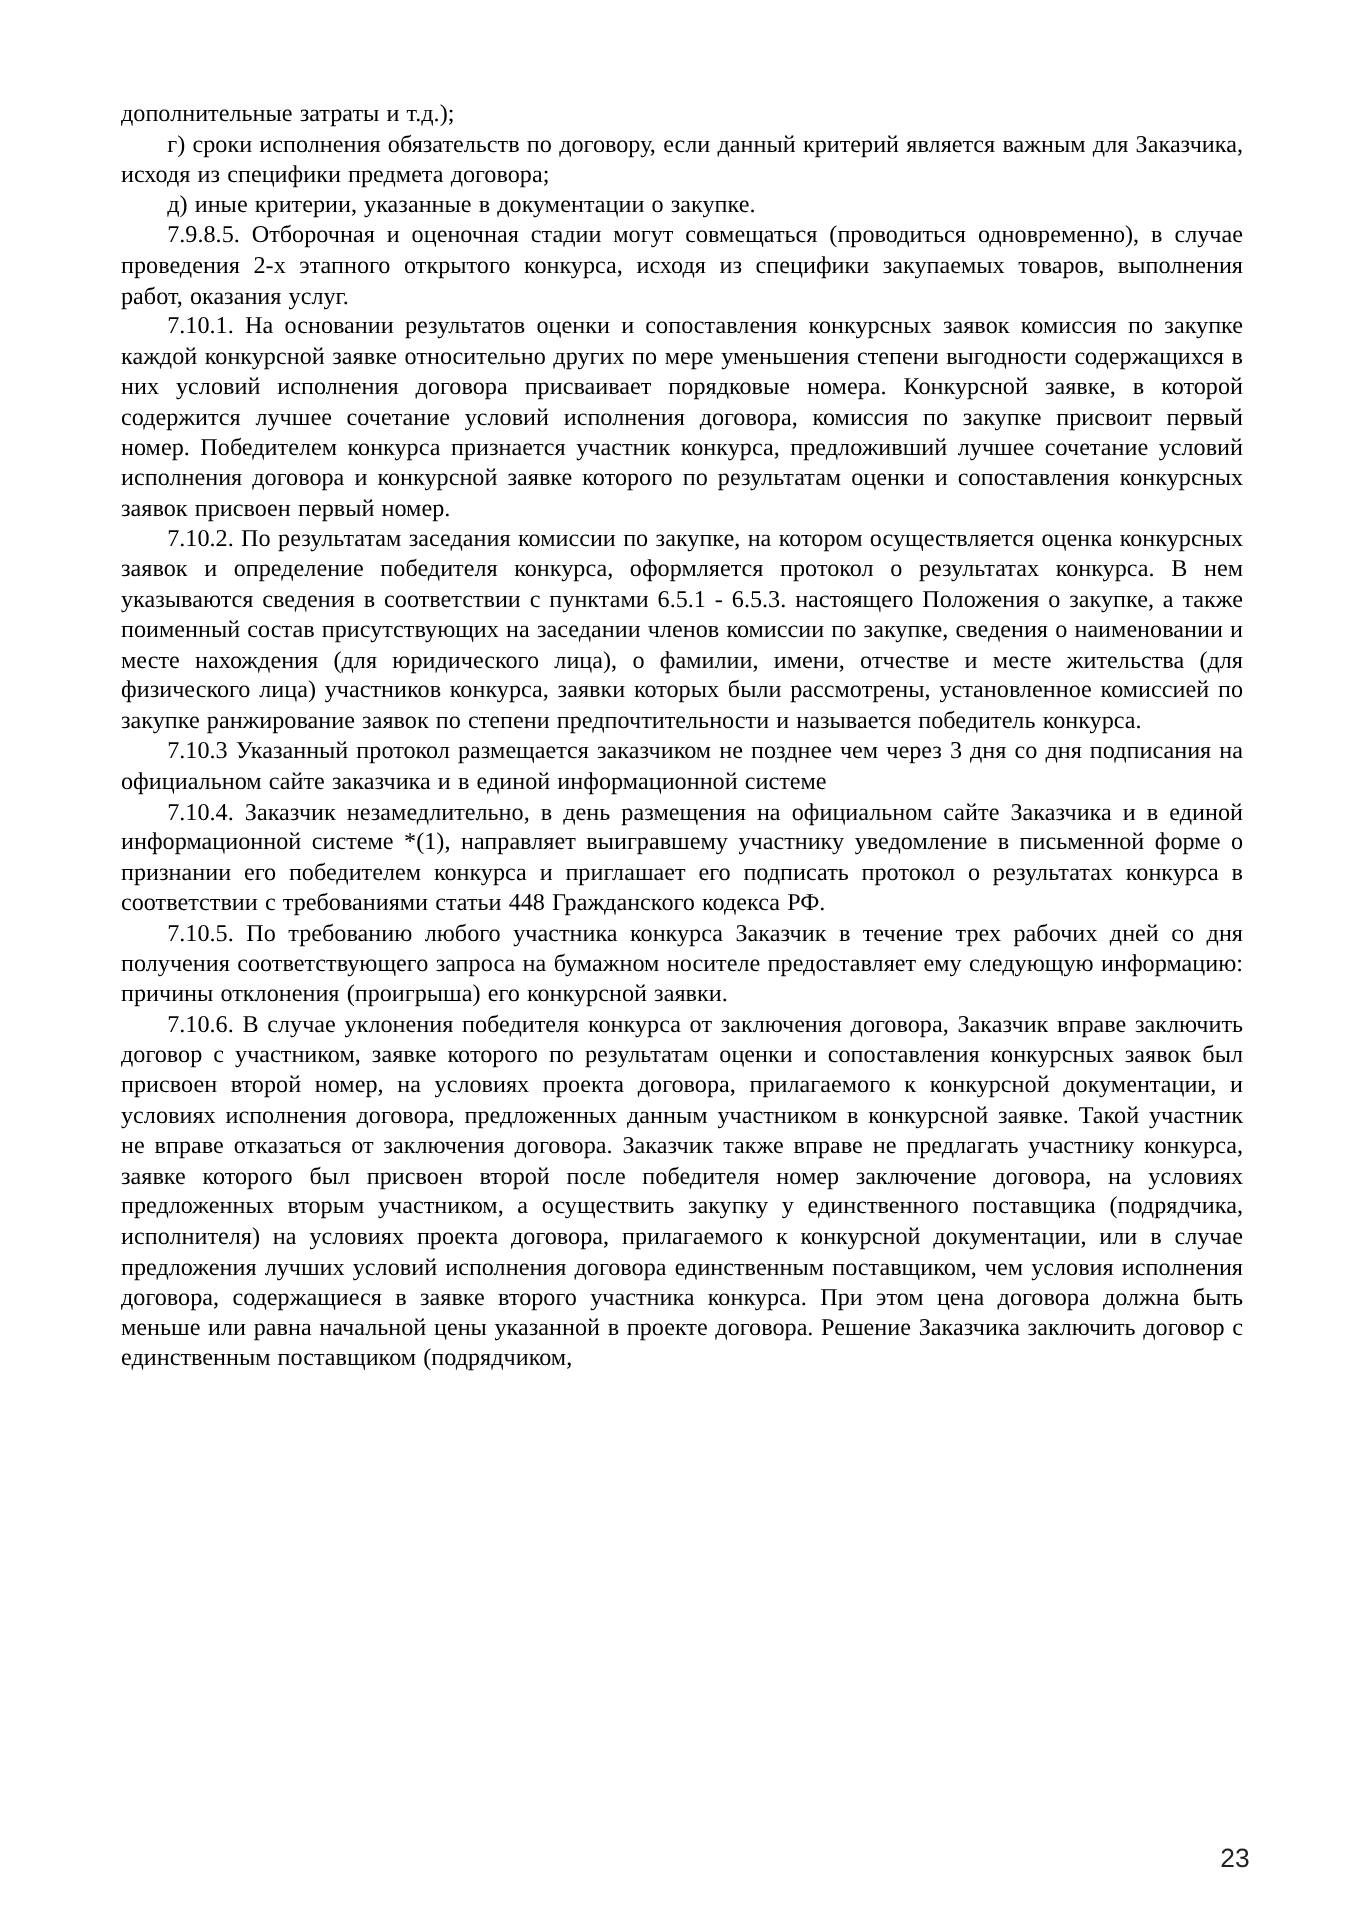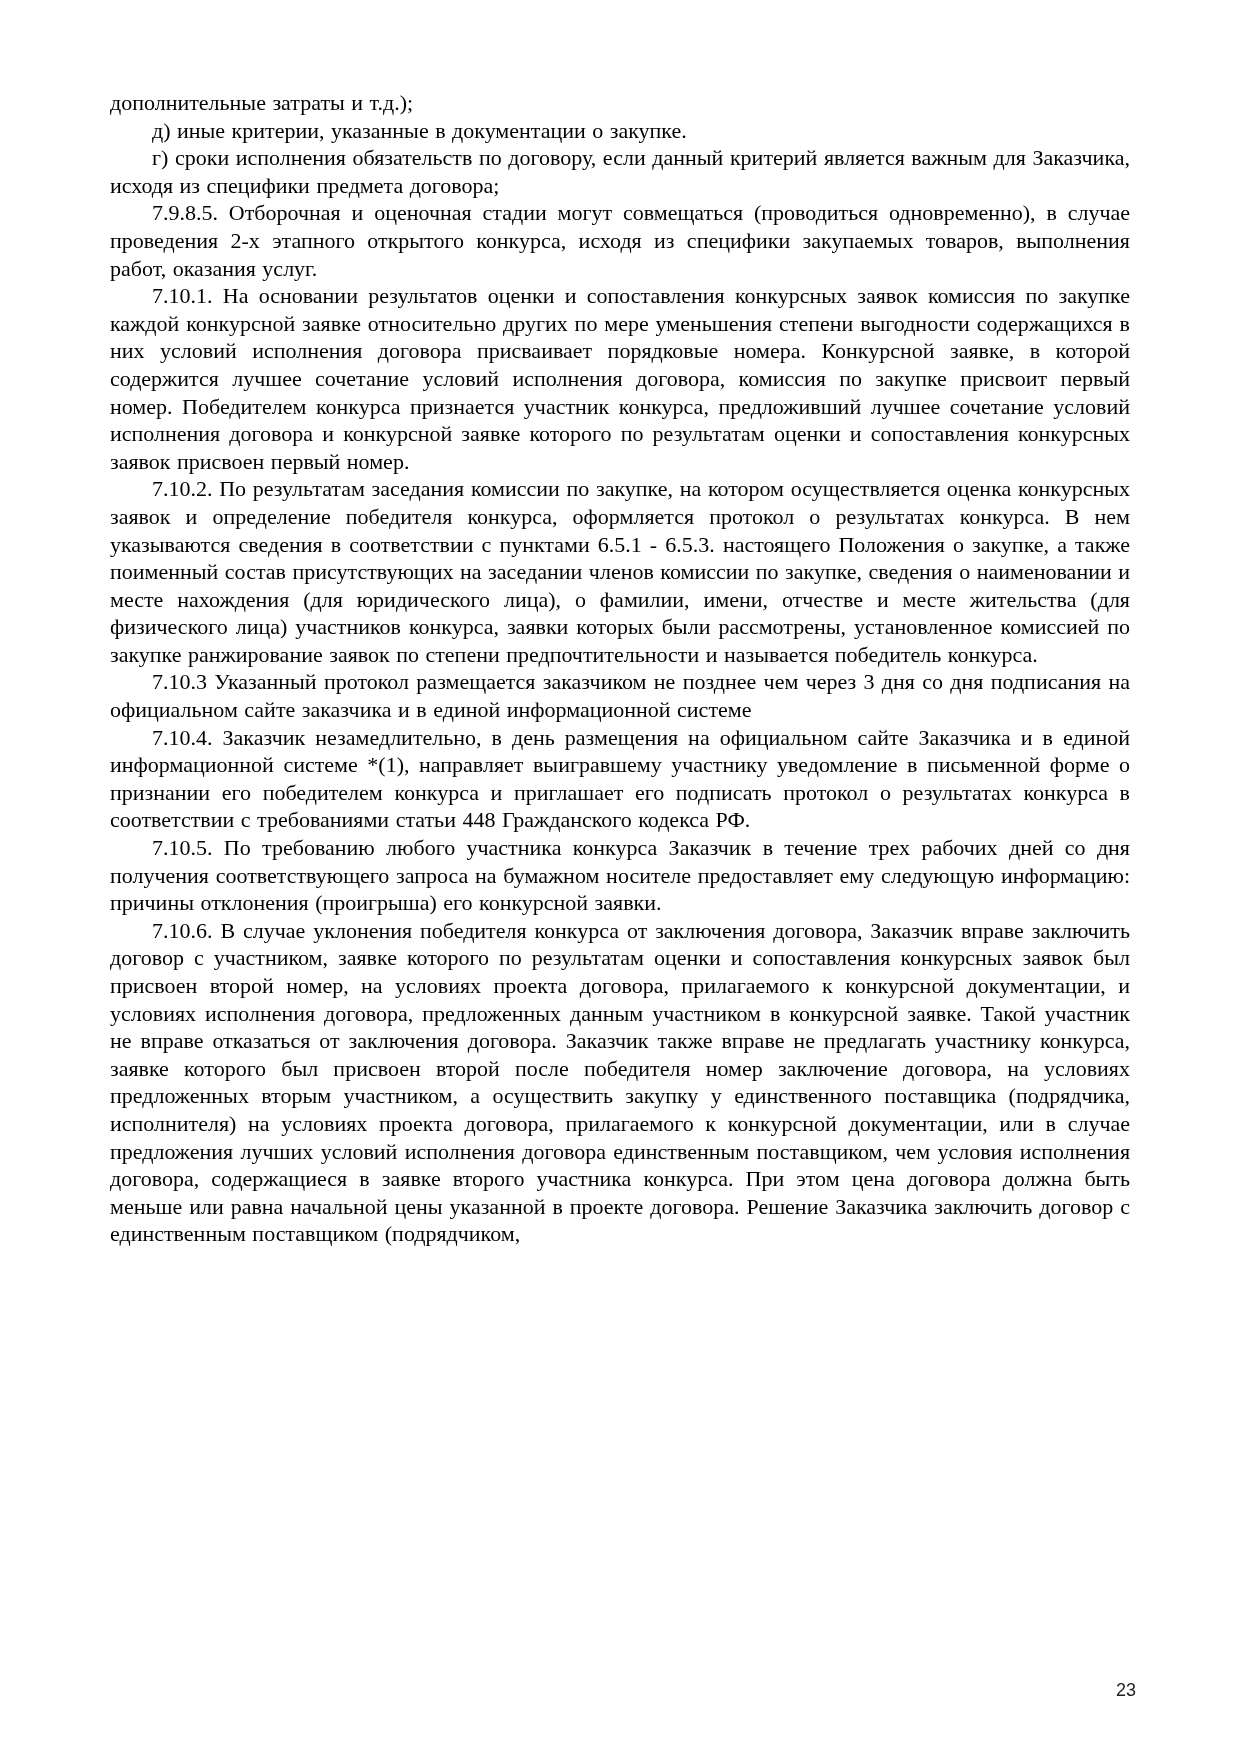--- a/index.html
+++ b/index.html
@@ -36,32 +36,32 @@
   }
   .heading .heading-title {
     font-weight: bold;
     margin-left: 10px;
   }
   .page-number {
     position: absolute;
     top: 1680px;
     right: 105px;
     font-family: "Liberation Sans", "DejaVu Sans", sans-serif;
-    font-size: 18px;
+    font-size: 24px;
     line-height: 20px;
     color: #222222;
   }
 </style>
 </head>
 <body>
 
 <div class="page">
   <p class="noindent">дополнительные затраты и т.д.);</p>
+  <p>г)  сроки исполнения обязательств по договору, если данный критерий является важным для Заказчика, исходя из специфики предмета договора;</p>
   <p>д)  иные критерии, указанные в документации о закупке.</p>
-  <p>г)  сроки исполнения обязательств по договору, если данный критерий является важным для Заказчика, исходя из специфики предмета договора;</p>
   <p>7.9.8.5. Отборочная и оценочная стадии могут совмещаться (проводиться одновременно), в случае проведения 2-х этапного открытого конкурса, исходя из специфики закупаемых товаров, выполнения работ, оказания услуг.</p>
 
 
   <p>7.10.1.  На основании результатов оценки и сопоставления конкурсных заявок комиссия по закупке каждой конкурсной заявке относительно других по мере уменьшения степени выгодности содержащихся в них условий исполнения договора присваивает порядковые номера. Конкурсной заявке, в которой содержится лучшее сочетание условий исполнения договора, комиссия по закупке присвоит первый номер. Победителем конкурса признается участник конкурса, предложивший лучшее сочетание условий исполнения договора и конкурсной заявке которого по результатам оценки и сопоставления конкурсных заявок присвоен первый номер.</p>
   <p>7.10.2.  По результатам заседания комиссии по закупке, на котором осуществляется оценка конкурсных заявок и определение победителя конкурса, оформляется протокол о результатах конкурса. В нем указываются сведения в соответствии с пунктами 6.5.1 - 6.5.3. настоящего Положения о закупке, а также поименный состав присутствующих на заседании членов комиссии по закупке, сведения о наименовании и месте нахождения (для юридического лица), о фамилии, имени, отчестве и месте жительства (для физического лица) участников конкурса, заявки которых были рассмотрены, установленное комиссией по закупке ранжирование заявок по степени предпочтительности и называется победитель конкурса.</p>
   <p>7.10.3 Указанный протокол размещается заказчиком не позднее чем через 3 дня со дня подписания на официальном сайте заказчика и в единой информационной системе</p>
   <p>7.10.4.  Заказчик незамедлительно, в день размещения на официальном сайте Заказчика и в единой информационной системе *(1), направляет выигравшему участнику уведомление в письменной форме о признании его победителем конкурса и приглашает его подписать протокол о результатах конкурса в соответствии с требованиями статьи 448 Гражданского кодекса РФ.</p>
   <p>7.10.5.  По требованию любого участника конкурса Заказчик в течение трех рабочих дней со дня получения соответствующего запроса на бумажном носителе предоставляет ему следующую информацию: причины отклонения (проигрыша) его конкурсной заявки.</p>
   <p>7.10.6.  В случае уклонения победителя конкурса от заключения договора, Заказчик вправе заключить договор с участником, заявке которого по результатам оценки и сопоставления конкурсных заявок был присвоен второй номер, на условиях проекта договора, прилагаемого к конкурсной документации, и условиях исполнения договора, предложенных данным участником в конкурсной заявке. Такой участник не вправе отказаться от заключения договора. Заказчик также вправе не предлагать участнику конкурса, заявке которого был присвоен второй после победителя номер заключение договора, на условиях предложенных вторым участником, а осуществить закупку у единственного поставщика (подрядчика, исполнителя) на условиях проекта договора, прилагаемого к конкурсной документации, или в случае предложения лучших условий исполнения договора единственным поставщиком, чем условия исполнения договора, содержащиеся в заявке второго участника конкурса. При этом цена договора должна быть меньше или равна начальной цены указанной в проекте договора. Решение Заказчика заключить договор с единственным поставщиком (подрядчиком,</p>
 

